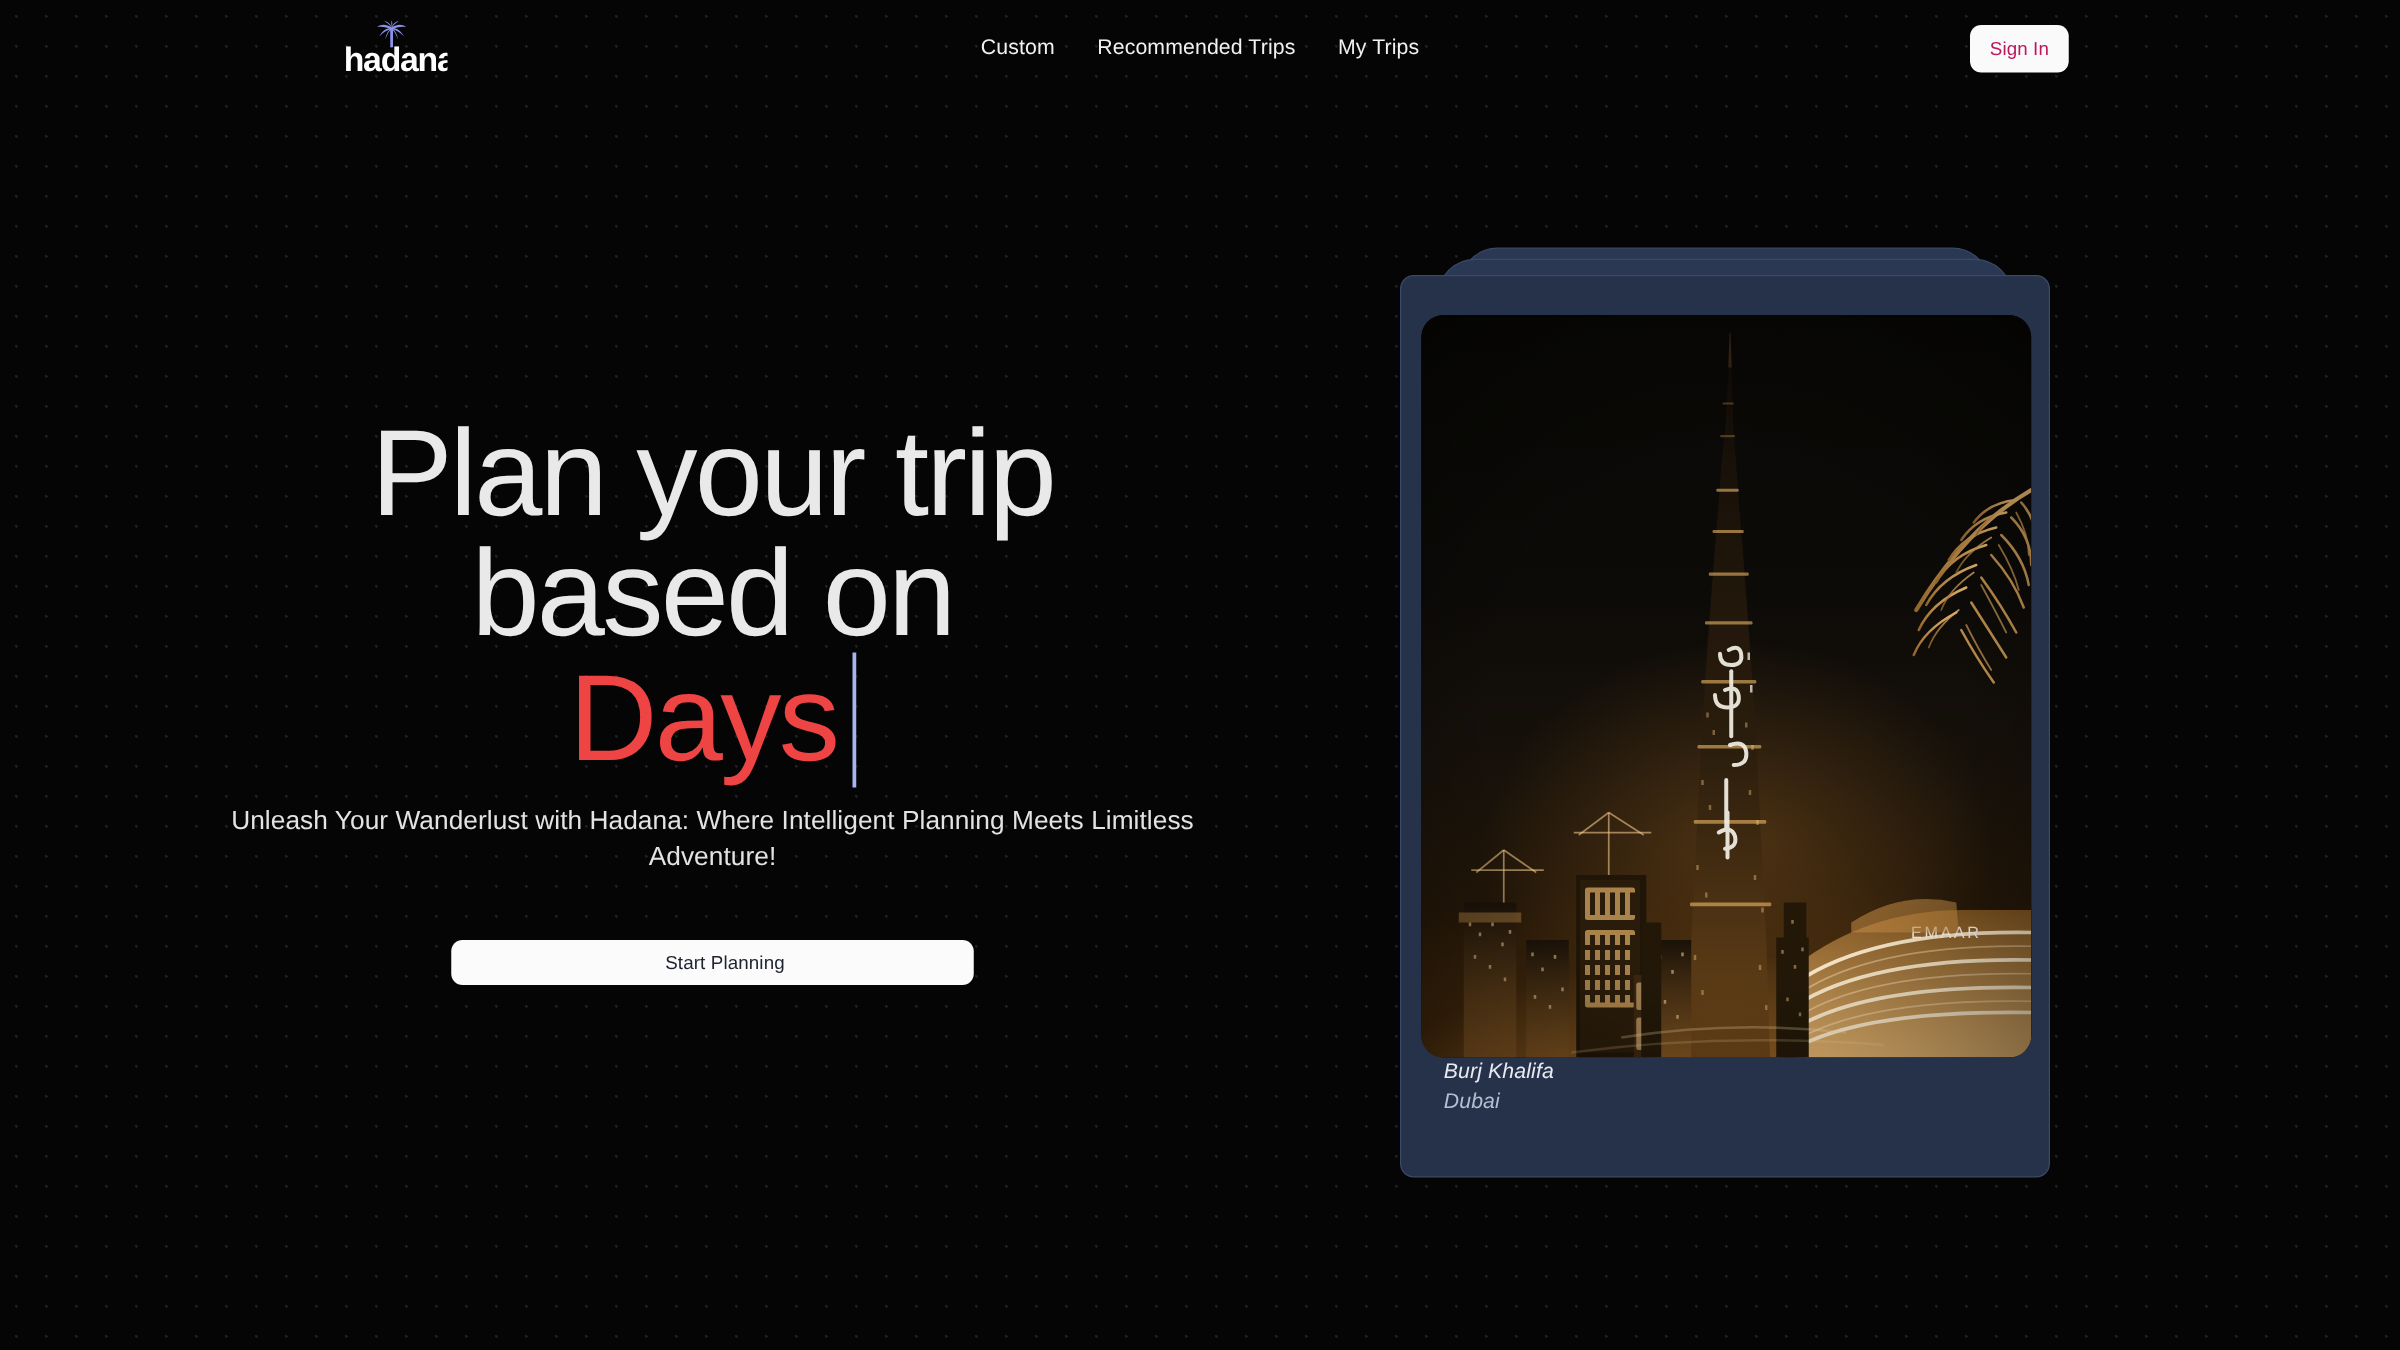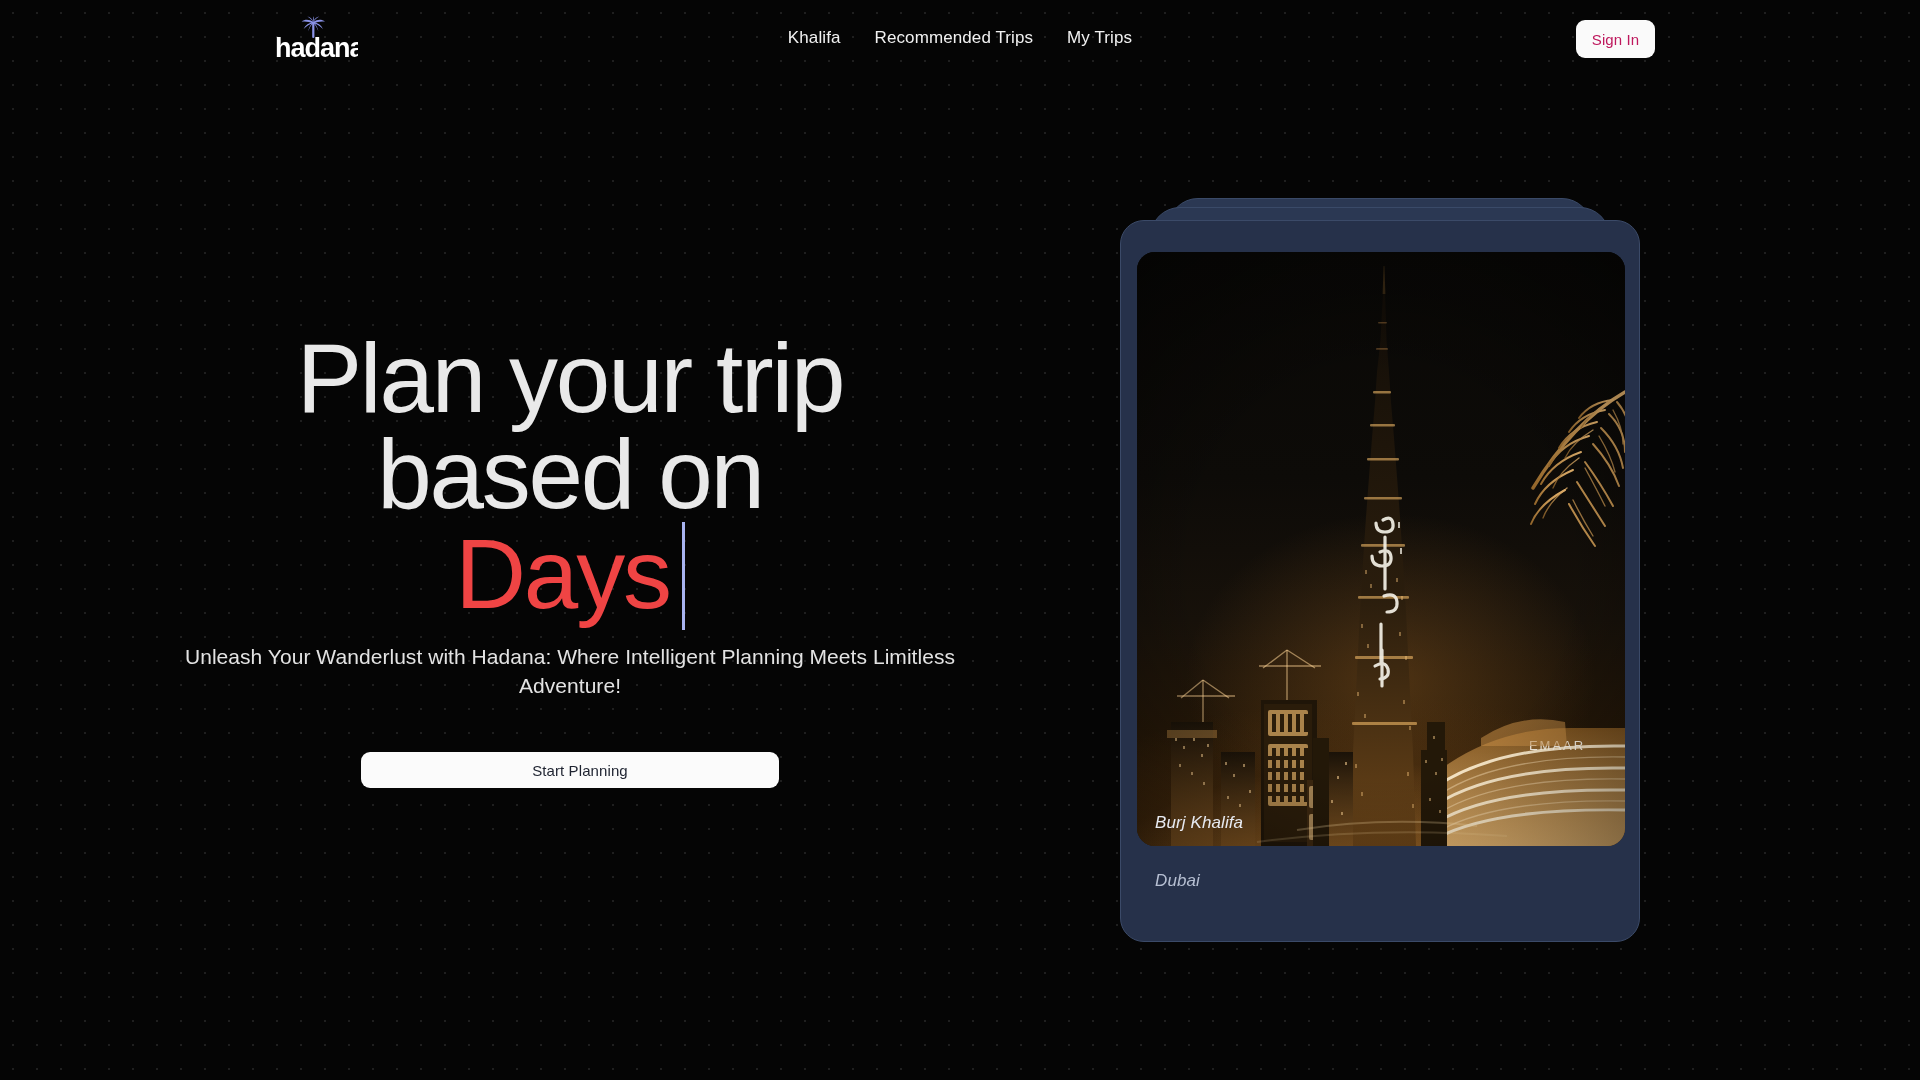--- a/index.html
+++ b/index.html
@@ -191,21 +191,21 @@
     width: 460px;
     height: 120px;
   }
 
   #destination-card {
     position: absolute;
     left: 0;
     top: 22px;
     width: 520px;
     height: 722px;
-    border-radius: 24px;
+    border-radius: 11px;
     background: #26314a;
     border: 1px solid #3b4a68;
     overflow: hidden;
   }
 
   #destination-photo {
     position: absolute;
     left: 16px;
     top: 31px;
     width: 488px;
@@ -244,21 +244,20 @@
     color: #e7eaf1;
     letter-spacing: .1px;
   }
   .caption-sub {
     font-size: 17px;
     line-height: 24px;
     font-style: italic;
     font-weight: 400;
     color: #b6bfd2;
     letter-spacing: .1px;
-    margin-top: 34px;
   }
 </style>
 </head>
 <body>
 
 <div id="dot-grid"></div>
 
 <div id="page">
 
   <header id="site-header">
@@ -279,21 +278,21 @@
           <path d="M41.4 9.4 C 42.6 6.8 44.8 5.0 47.4 4.6 C 45.0 6.0 43.0 7.6 41.4 10.2 Z"></path>
         </g>
 
         <g fill="#ffffff">
           <text x="3" y="45" font-family="Liberation Sans, sans-serif" font-size="27" font-weight="700" letter-spacing="-1">hadana</text>
         </g>
       </svg>
     </a>
 
     <nav class="nav-links">
-      <a class="nav-link" href="#">Khalifa</a>
+      <a class="nav-link" href="#">Custom</a>
       <a class="nav-link" href="#">Recommended Trips</a>
       <a class="nav-link" href="#">My Trips</a>
     </nav>
 
     <button id="sign-in-button">Sign In</button>
   </header>
 
   <section id="hero-copy">
 
     <h1 id="hero-headline">

